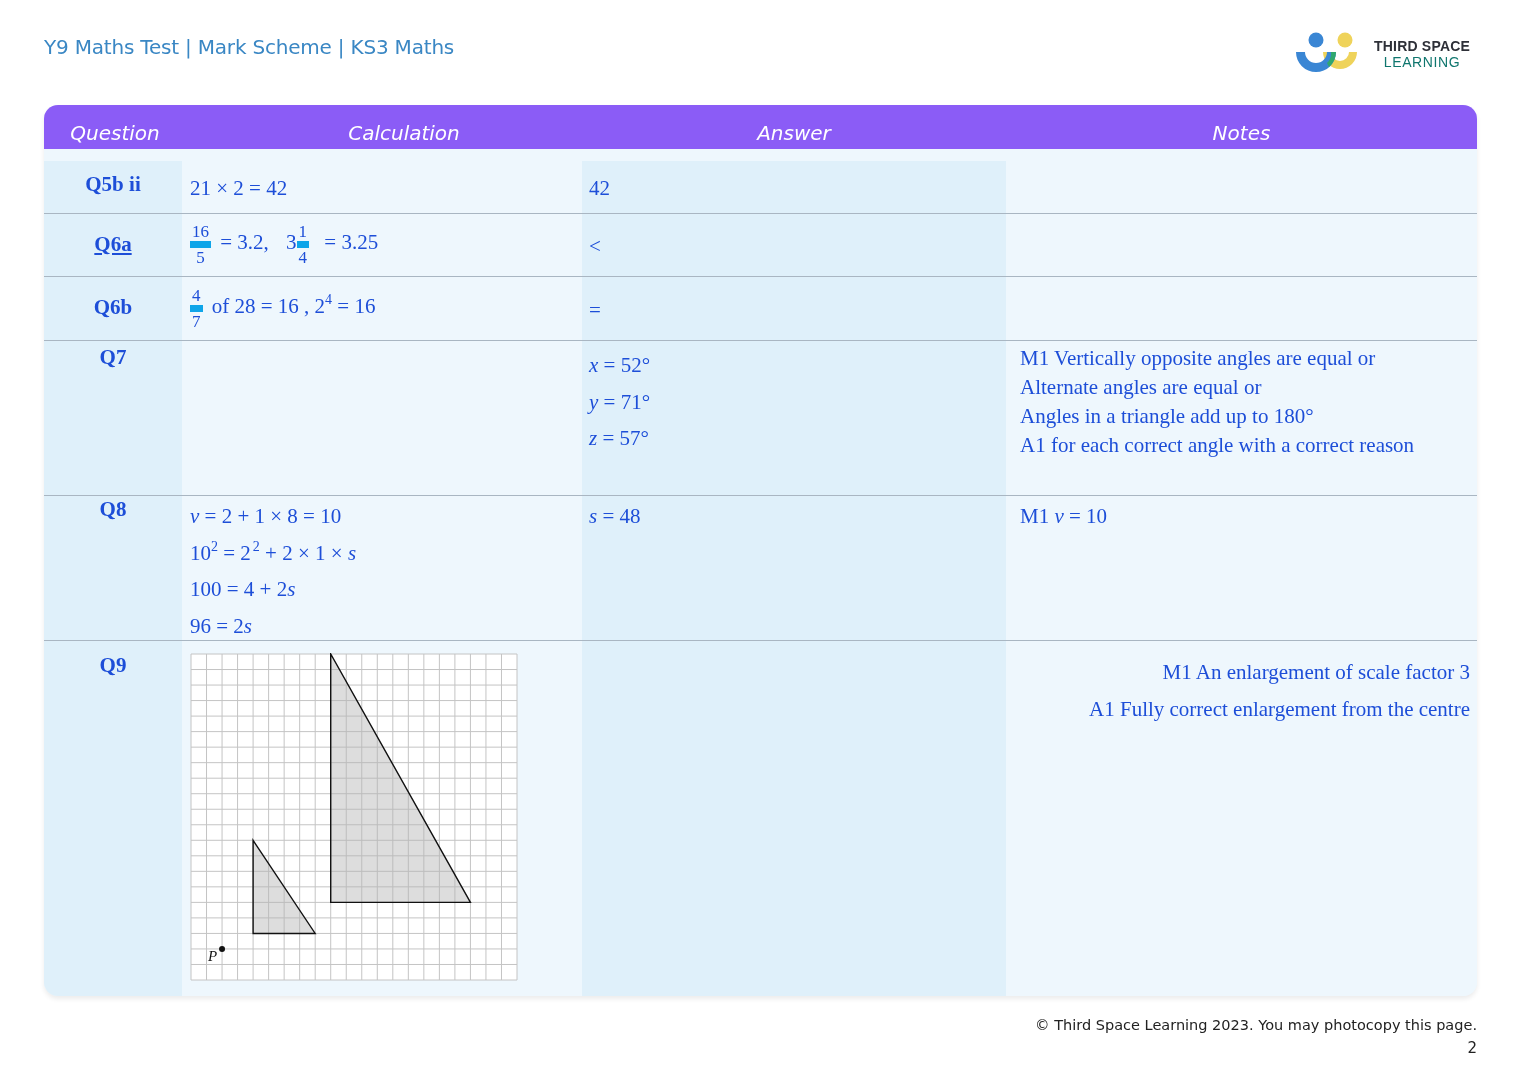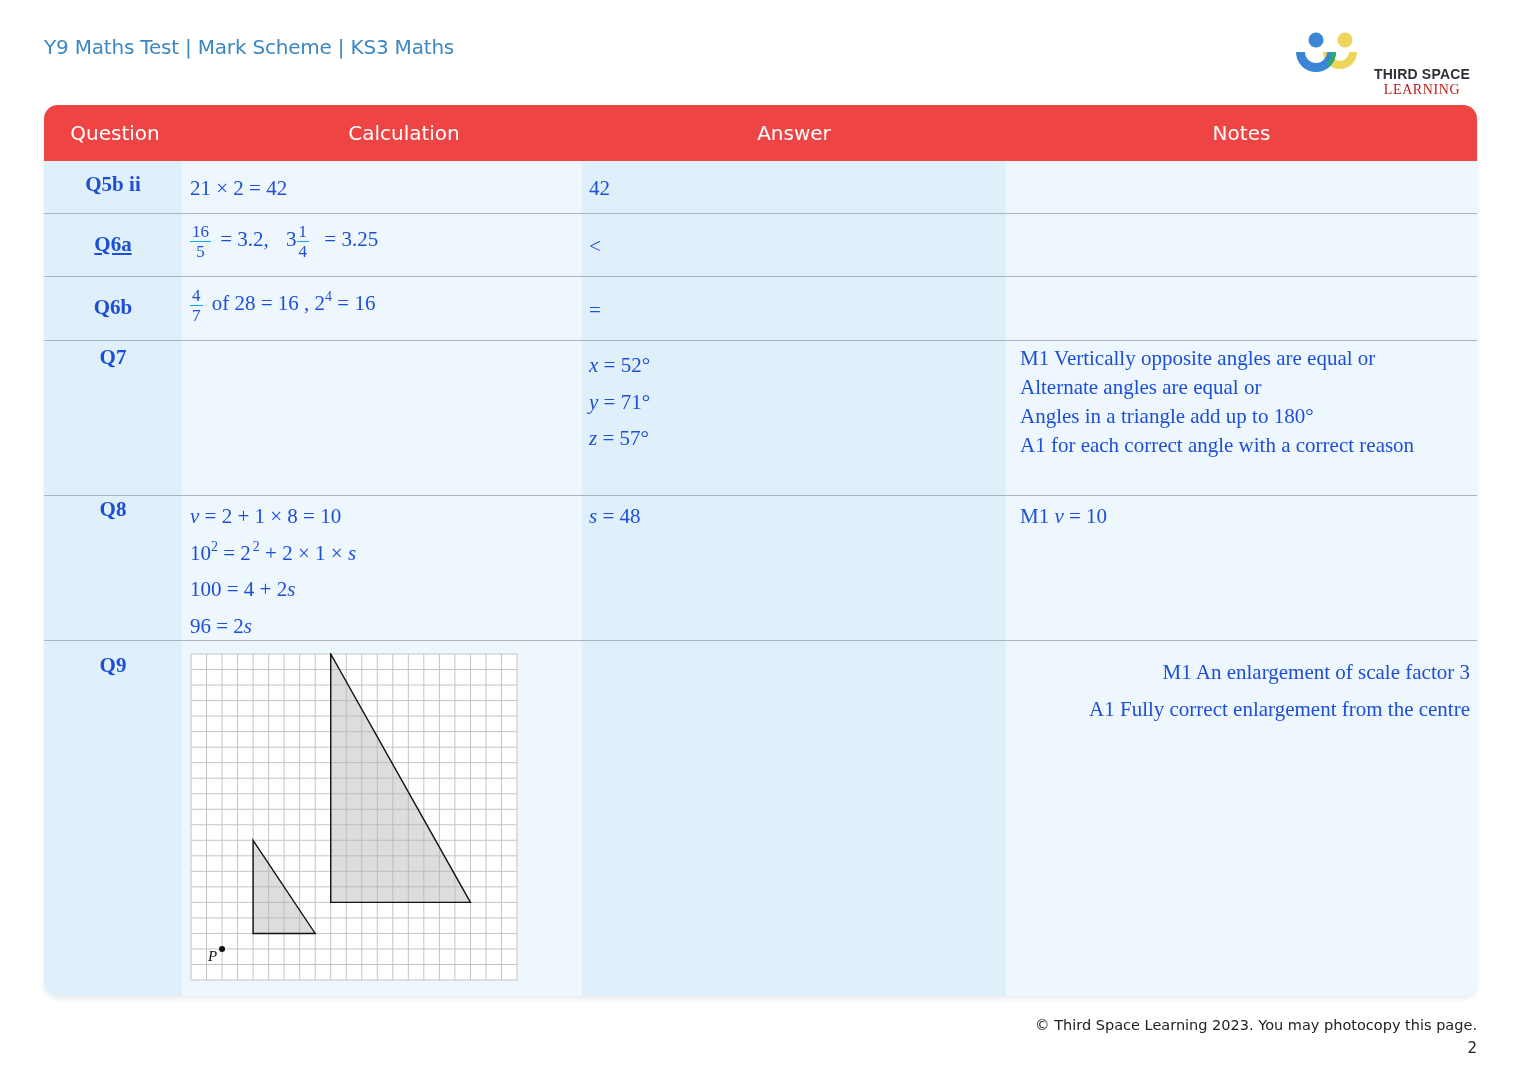--- a/index.html
+++ b/index.html
@@ -7,55 +7,55 @@
     body { position: relative; font-family: "DejaVu Sans", sans-serif; }
 
     .doc-title {
       position: absolute; left: 44px; top: 35px;
       font-family: "DejaVu Sans", sans-serif; font-size: 20px;
       color: #3a87c4; letter-spacing: -0.2px;
     }
 
     .logo { position: absolute; left: 1294px; top: 30px; width: 190px; height: 48px; }
     .logo svg { position: absolute; left: 0; top: 0; }
-    .logo-text { position: absolute; left: 80px; top: 8px; text-align: center; line-height: 16px; margin-top: 28px; }
+    .logo-text { position: absolute; left: 80px; top: 8px; text-align: center; line-height: 16px; }
     .logo-line1 { font-family: "Liberation Sans", sans-serif; font-weight: bold; font-size: 14px; color: #2e3038; letter-spacing: 0.2px; display:block; }
-    .logo-line2 { font-family: Liberation Serif, serif; font-size: 14px; color: #b91c1c; letter-spacing: 0.6px; display:block; }
+    .logo-line2 { font-family: Liberation Sans, sans-serif; font-size: 14px; color: #0f766e; letter-spacing: 0.6px; display:block; }
 
     .table-wrap {
       position: absolute; left: 44px; top: 105px; width: 1433px; height: 891px;
       border-radius: 14px; overflow: hidden;
       box-shadow: 0 3px 5px rgba(0,0,0,0.08);
       background: #eef7fd;
     }
     .thead {
-      position: absolute; left: 0; top: 0; width: 100%; height: 56px;
-      background: #ef4444; color: #ffffff;
-      font-family: "DejaVu Sans", sans-serif; font-size: 20px;
+      position: absolute; left: 0; top: 0; width: 100%; height: 44px;
+      background: #8b5cf6; color: #ffffff;
+      font-family: "DejaVu Sans", sans-serif; font-size: 20px; font-style: italic;
     }
     .th { position: absolute; top: 0; height: 56px; line-height: 56px; text-align: center; }
     .col-bg { position: absolute; top: 56px; bottom: 0; }
     .bg-q { left: 0; width: 138px; background: #dff0fa; }
     .bg-c { left: 138px; width: 400px; background: #eef7fd; }
     .bg-a { left: 538px; width: 424px; background: #dff0fa; }
     .bg-n { left: 962px; width: 471px; background: #eef7fd; }
 
     .row { position: absolute; left: 0; width: 100%; border-bottom: 1px solid #a9b6c2; }
     .row.last { border-bottom: none; }
     .cell { position: absolute; top: 0; bottom: 0; font-family: "Liberation Serif", serif; font-size: 21px; color: #1d4ed8; }
     .c-q { left: 0; width: 138px; text-align: center; font-weight: bold; }
     .c-c { left: 146px; width: 390px; }
     .c-a { left: 545px; width: 410px; }
     .c-n { left: 976px; width: 450px; }
     .line { display: block; height: 29px; line-height: 29px; white-space: nowrap; }
     .line-tall { display: block; height: 36.5px; line-height: 36.5px; white-space: nowrap; }
     i { font-style: italic; }
     sup { font-size: 14px; vertical-align: 9px; line-height: 0; }
     .frac { display: inline-block; vertical-align: middle; text-align: center; font-size: 17px; line-height: 19px; margin: 0 4px 0 0; }
-    .frac .num { display: block; border-bottom: 1px solid #0ea5e9; padding: 0 2px; }
+    .frac .num { display: block; border-bottom: 7px solid #0ea5e9; padding: 0 2px; }
     .frac .den { display: block; padding: 0 2px; }
 
     .grid-box { position: absolute; left: 146px; top: 12px; }
 
     .footer-copy {
       position: absolute; right: 51px; top: 1017px;
       font-family: "DejaVu Sans", sans-serif; font-size: 14.5px; color: #222;
     }
     .footer-page {
       position: absolute; right: 51px; top: 1039px;

